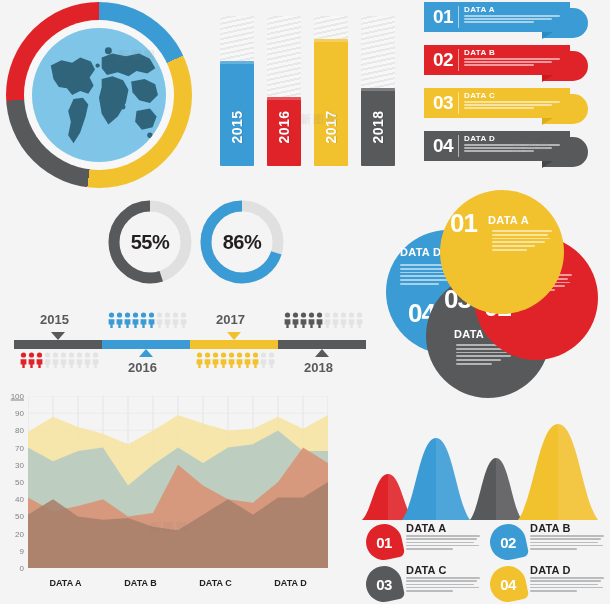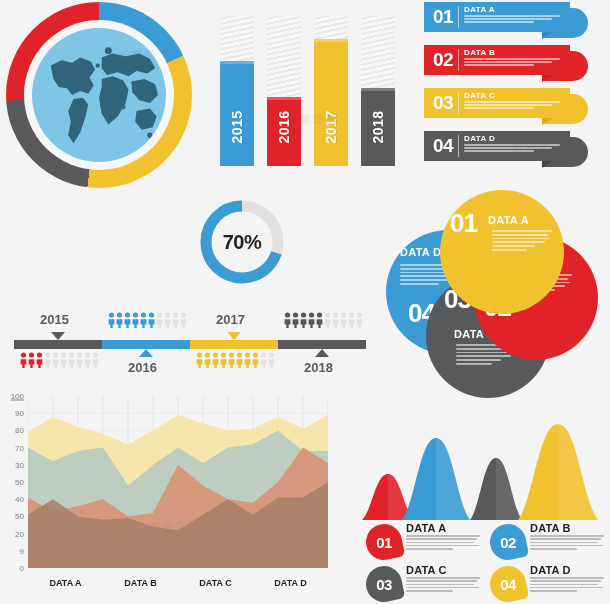--- a/index.html
+++ b/index.html
@@ -270,24 +270,28 @@
         <div class="title">DATA D</div>
         <div class="txt" title="Lorem ipsum dolor sit amet, consectetur adipiscing elit. Pellentesque aliquet magna nec turpis tincidunt, eget dictum quam posuere. Suspendisse eget turpis quis lorem pellentesque eleifend." style="color: rgb(255, 255, 255);">
           <div class="ll" style="width: 96%;"></div>
           <div class="ll" style="width: 88%;"></div>
           <div class="ll" style="width: 70%;"></div>
         </div>
       </div>
     </div>
 
   <div id="donuts" class="abs">
+      <div class="donut" style="left: 104px;"><svg viewBox="0 0 84 84" width="84" height="84">
+          <circle cx="42" cy="42" r="36" fill="none" stroke="#e0e0e0" stroke-width="11"></circle>
+          <circle cx="42" cy="42" r="36" fill="none" stroke="#58595b" stroke-width="11" stroke-dasharray="124.40706908215581 226.1946710584651" transform="rotate(-90 42 42) scale(1,-1) translate(0,-84)"></circle>
+        </svg><div class="pct">55%</div></div>
       <div class="donut" style="left: 196px;"><svg viewBox="0 0 84 84" width="84" height="84">
           <circle cx="42" cy="42" r="36" fill="none" stroke="#e0e0e0" stroke-width="11"></circle>
           <circle cx="42" cy="42" r="36" fill="none" stroke="#3a9bd5" stroke-width="11" stroke-dasharray="158.3362697409256 226.1946710584651" transform="rotate(-90 42 42) scale(1,-1) translate(0,-84)"></circle>
-        </svg><div class="pct">70%</div></div>
+        </svg><div class="pct">86%</div></div>
     </div>
 
   <div id="timeline" class="abs">
       <div class="tl-bar">
         <div class="tl-seg" style="left: 0px; width: 88px; background: rgb(88, 89, 91);"></div>
         <div class="tl-seg" style="left: 88px; width: 88px; background: rgb(58, 155, 213);"></div>
         <div class="tl-seg" style="left: 176px; width: 88px; background: rgb(242, 193, 46);"></div>
         <div class="tl-seg" style="left: 264px; width: 88px; background: rgb(88, 89, 91);"></div>
       </div>
       <div class="tl-arrow" style="left: 47px; top: 26px; border-left: 7px solid transparent; border-right: 7px solid transparent; border-top: 8px solid rgb(88, 89, 91);"></div>

